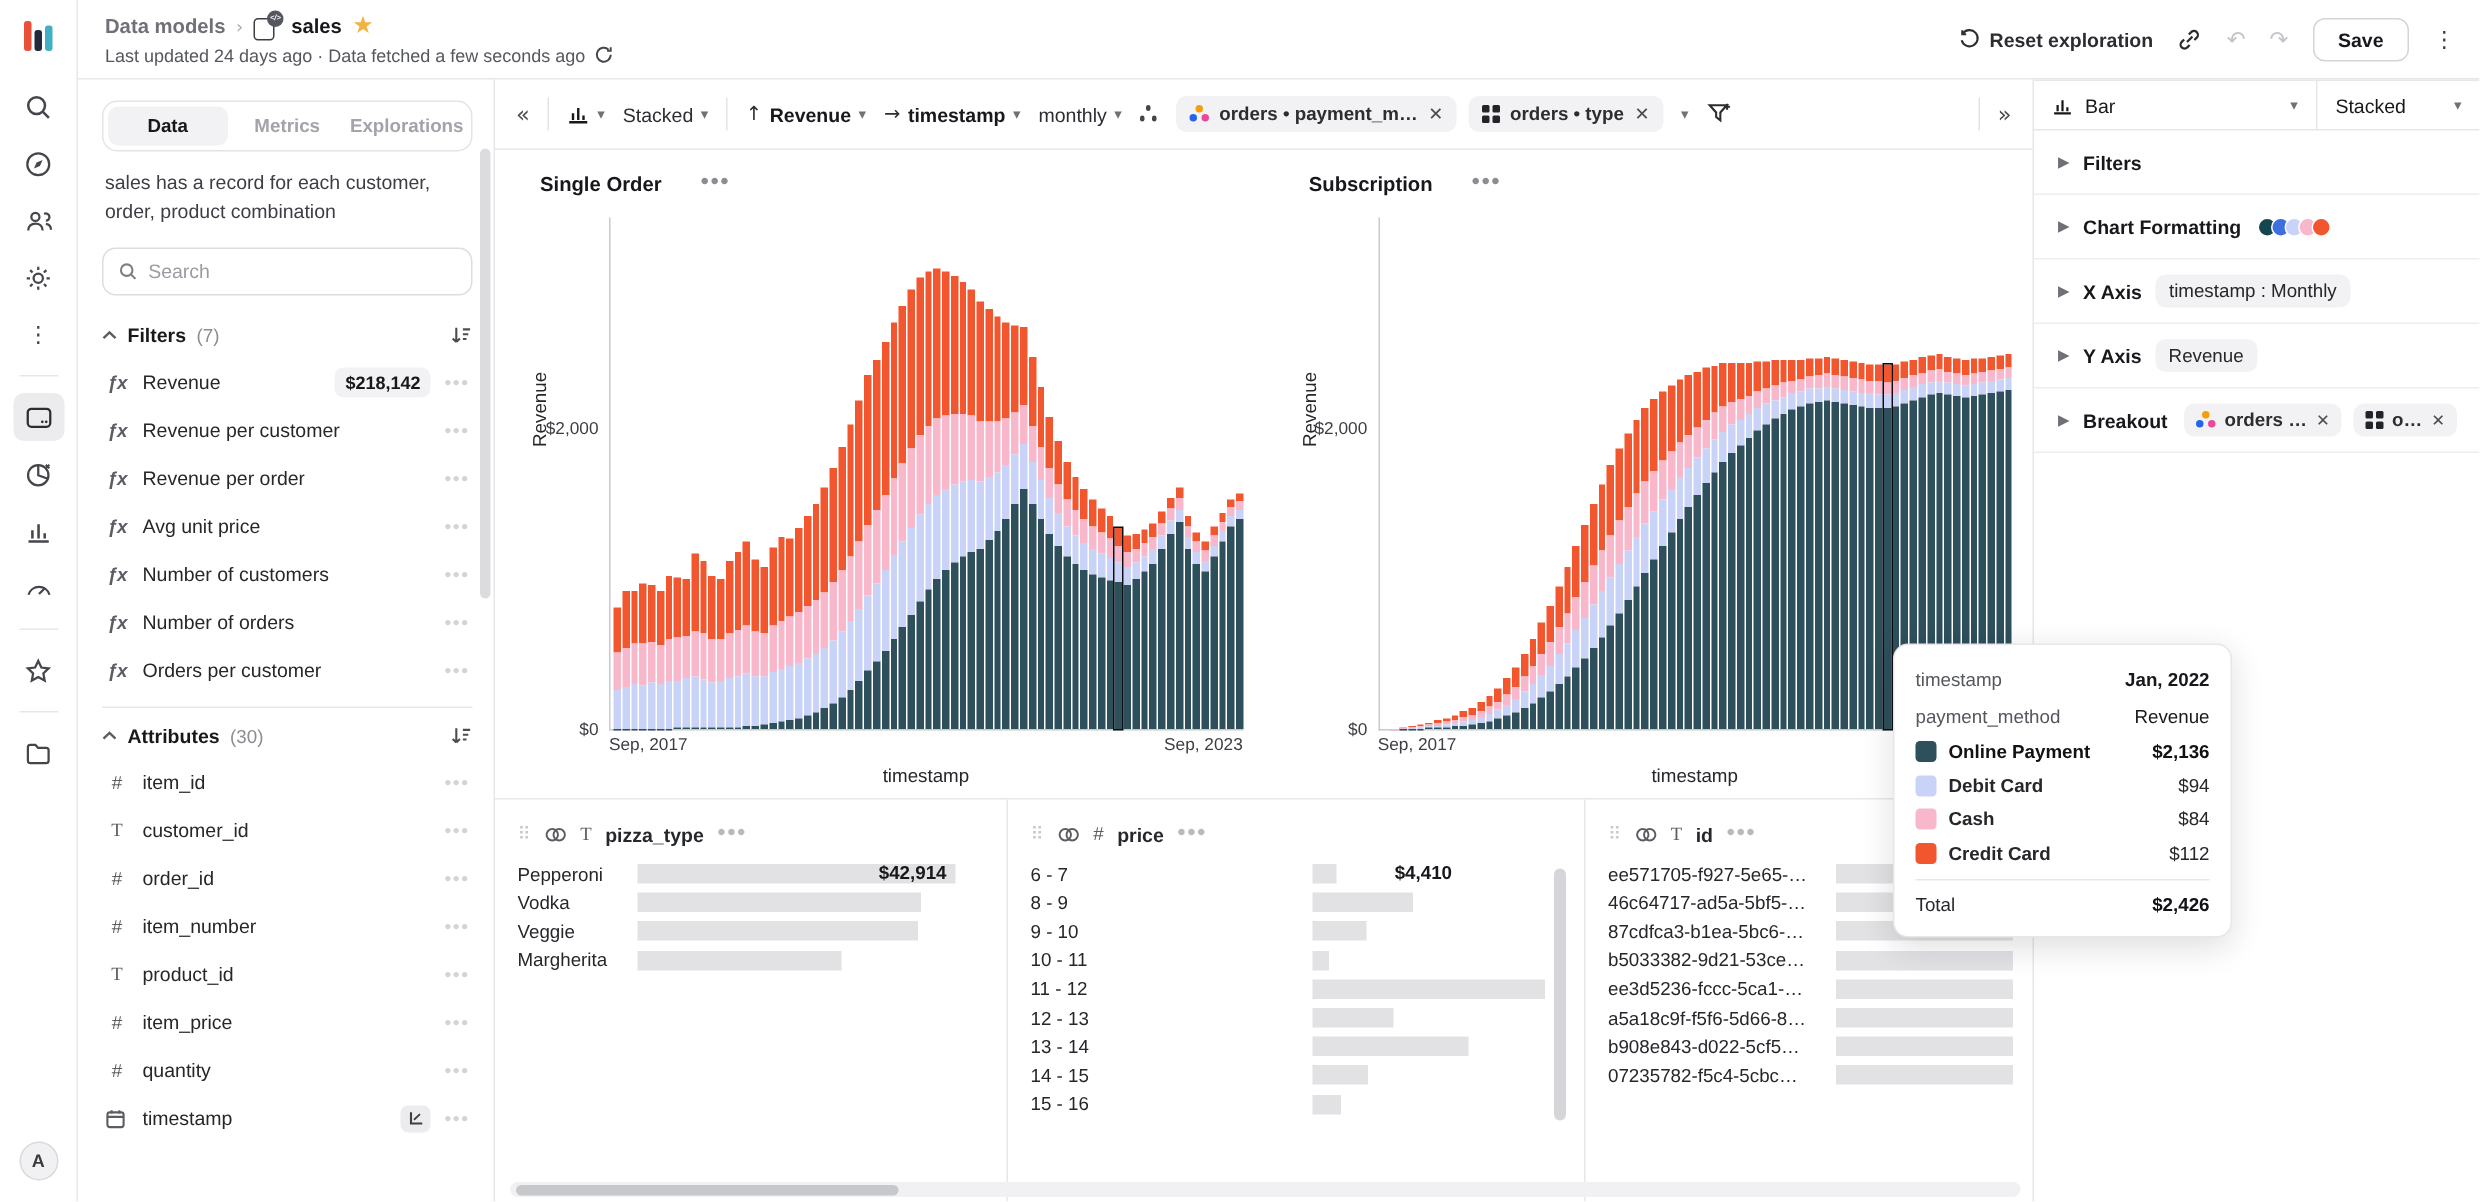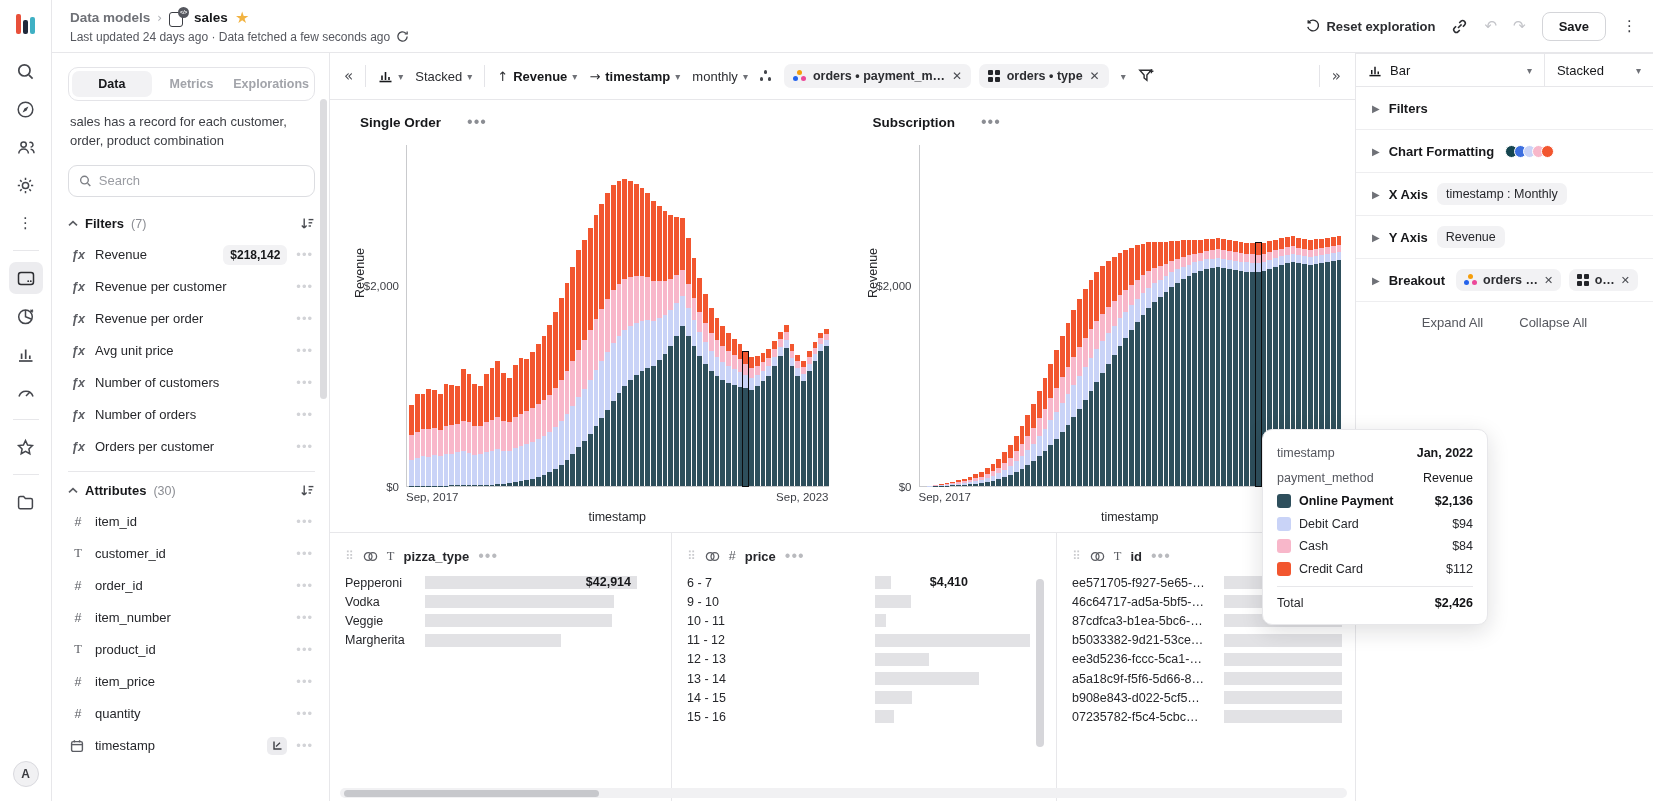--- a/index.html
+++ b/index.html
@@ -151,21 +151,21 @@
   .rp-foot span{cursor:pointer;}
 
   
   .tooltip{position:absolute;left:1262px;top:429px;width:226px;background:#fff;border:1px solid #e7e7ea;border-radius:10px;
     box-shadow:0 6px 22px rgba(20,20,25,.14);padding:10px 14px 9px;z-index:50;font-size:12.5px;}
   .tt-row{display:flex;justify-content:space-between;align-items:center;height:25px;color:#55575e;}
   .tt-row .v{color:#17181b;}
   .tt-row .v.b{font-weight:700;}
   .tt-leg{display:flex;align-items:center;height:22.5px;gap:8px;color:#26272b;}
   .tt-leg .sw{width:14px;height:14px;border-radius:3px;flex-shrink:0;}
-  .tt-leg .nm{flex:1;}
+  .tt-leg .nm{flex:1;font-weight:bold;}
   .tt-leg.bold .nm,.tt-leg.bold .vv{font-weight:700;color:#111215;}
   .tt-div{border:none;border-top:1px solid #e7e7ea;margin:6px 0 4px;}
   .tt-total{display:flex;justify-content:space-between;height:24px;align-items:center;color:#26272b;}
   .tt-total .tv{font-weight:700;color:#111215;}
 </style>
 </head>
 <body>
 
 <div class="app">
 
@@ -1468,20 +1468,26 @@
                 <span class="dots">•••</span>
               </div>
               <div class="trow">
                 <span class="lab">6 - 7</span>
                 <span class="barzone">
                   <span class="gbar" style="display: block; width: 10%;"></span>
                   <span class="gval">$4,410</span>
                 </span>
               </div>
               <div class="trow">
+                <span class="lab">8 - 9</span>
+                <span class="barzone">
+                  <span class="gbar" style="display: block; width: 43%;"></span>
+                </span>
+              </div>
+              <div class="trow">
                 <span class="lab">9 - 10</span>
                 <span class="barzone">
                   <span class="gbar" style="display: block; width: 23%;"></span>
                 </span>
               </div>
               <div class="trow">
                 <span class="lab">10 - 11</span>
                 <span class="barzone">
                   <span class="gbar" style="display: block; width: 7%;"></span>
                 </span>
@@ -1646,24 +1652,20 @@
                   <i></i>
                   <i></i>
                   <i></i>
                   <i></i>
                 </span>
                 <span>o…</span>
                 <span class="x">✕</span>
               </span>
             </span>
         </div>
-        <div class="rp-foot">
-          <span>Expand All</span>
-          <span>Collapse All</span>
-        </div>
       </div>
     </div>
   </div>
 
   <div class="tooltip" id="tooltip">
       <div class="tt-row">
         <span>timestamp</span>
         <span class="v b">Jan, 2022</span>
       </div>
       <div class="tt-row">

